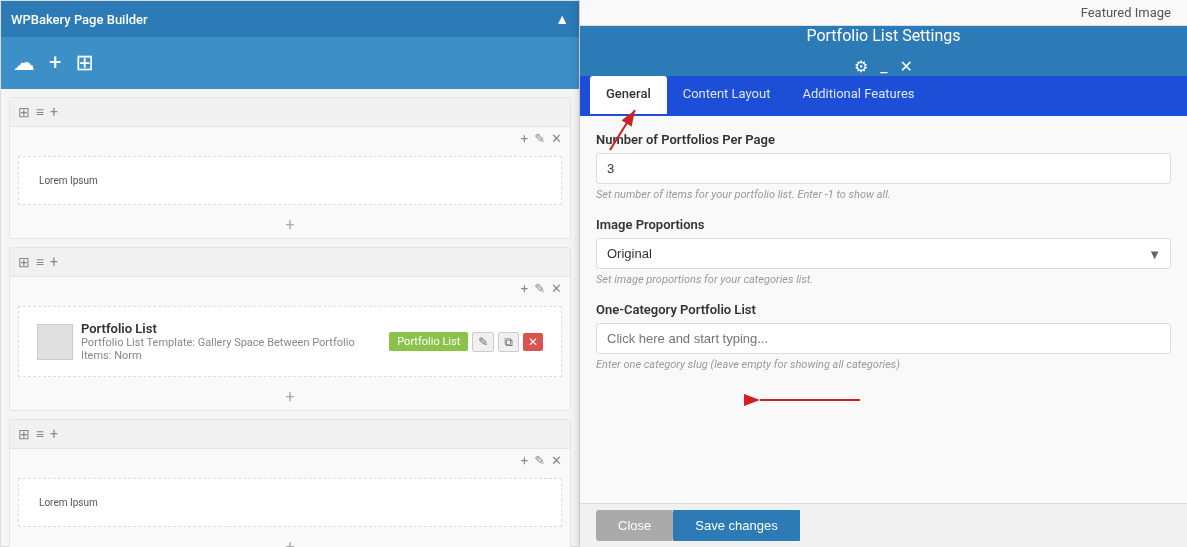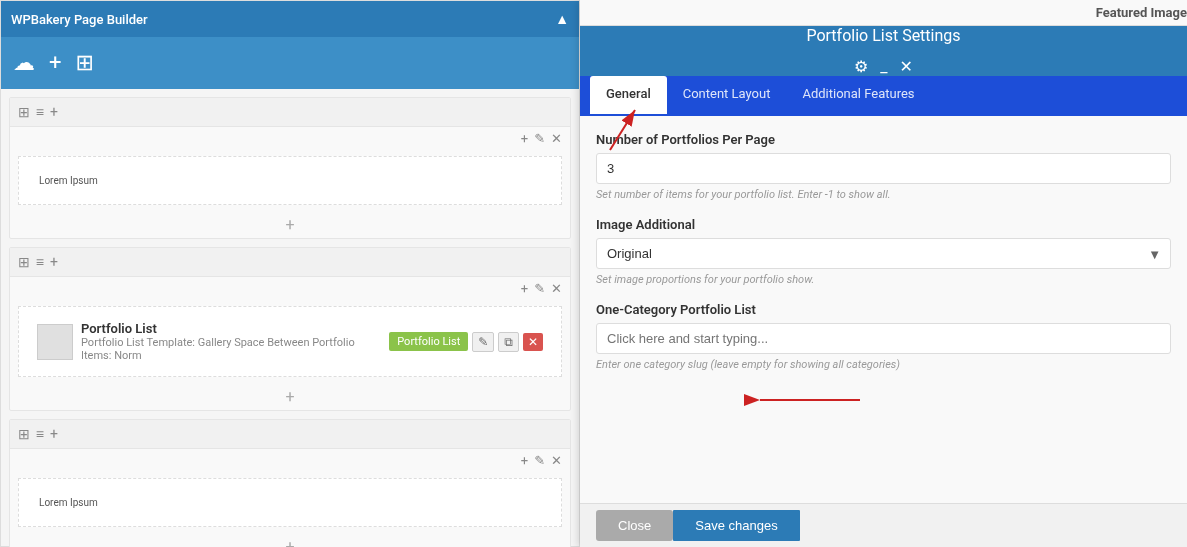--- a/index.html
+++ b/index.html
@@ -425,21 +425,21 @@
         <div class="lorem-text">Lorem Ipsum</div>
       </div>
       <div class="add-btn">+</div>
     </div>
 
   </div>
 </div>
 
 <div class="settings-panel">
 
-  <div style="background:#f9f9f9; padding: 4px 0; border-bottom:1px solid #ddd; height:26px; display:flex; align-items:center; justify-content:flex-end;font-weight:bold;">
+  <div style="background:#f9f9f9; padding: 4px 16px; border-bottom:1px solid #ddd; height:26px; display:flex; align-items:center; justify-content:flex-end;">
     <span style="font-size:13px; color:#555;">Featured Image</span>
   </div>
 
   <div class="settings-header">
     <span class="settings-title">Portfolio List Settings</span>
     <div class="settings-header-btns">
       <span class="settings-header-btn">⚙</span>
       <span class="settings-header-btn">_</span>
       <span class="settings-header-btn">✕</span>
     </div>
@@ -459,31 +459,31 @@
 
   <div class="settings-body">
 
     <div class="field-group">
       <div class="field-label">Number of Portfolios Per Page</div>
       <input class="field-input" type="text" value="3" style="">
       <div class="field-hint">Set number of items for your portfolio list. Enter -1 to show all.</div>
     </div>
 
     <div class="field-group">
-      <div class="field-label">Image Additional</div>
+      <div class="field-label">Image Proportions</div>
       <div class="field-select-wrapper">
         <select class="field-select">
           <option>Original</option>
           <option>Square</option>
           <option>4:3</option>
           <option>16:9</option>
         </select>
         <span class="select-arrow">▼</span>
       </div>
-      <div class="field-hint">Set image proportions for your portfolio show.</div>
+      <div class="field-hint">Set image proportions for your categories list.</div>
     </div>
 
     <div class="field-group">
       <div class="field-label">One-Category Portfolio List</div>
       <input class="field-input" type="text" placeholder="Click here and start typing..." style="">
       <div class="field-hint">Enter one category slug (leave empty for showing all categories)</div>
     </div>
 
   </div>
 

